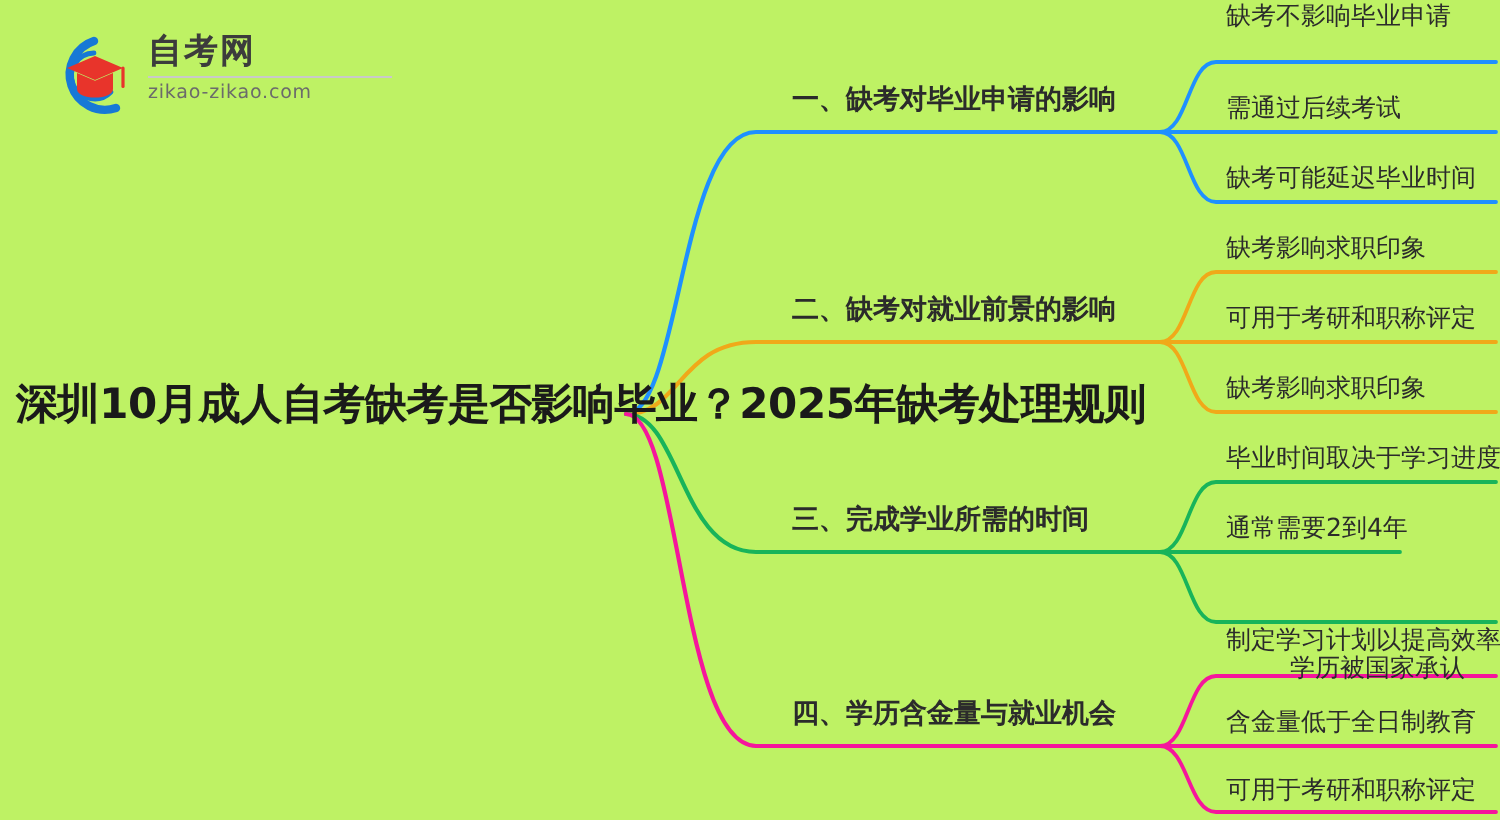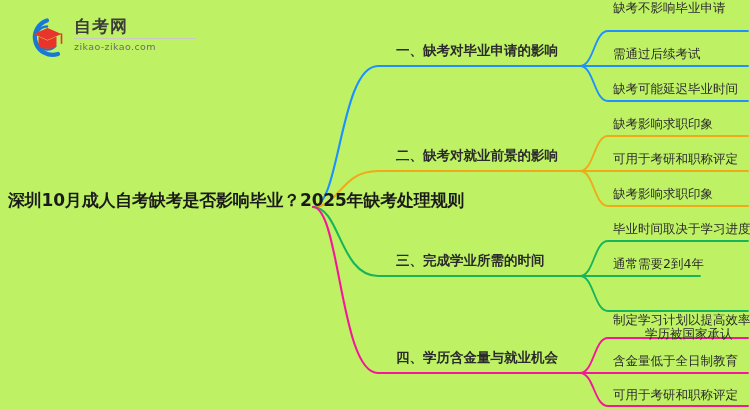--- a/index.html
+++ b/index.html
@@ -75,21 +75,21 @@
   .node-text {
     position: absolute;
     font-family: "DejaVu Sans", "Liberation Sans", sans-serif;
     color: #222222;
     white-space: nowrap;
     line-height: 1;
   }
   #root-title {
     left: 8px;
     top: 192px;
-    font-size: 17px;
+    font-size: 21px;
     font-weight: 700;
     color: #1a1a1a;
     letter-spacing: -0.2px;
   }
   .branch-title {
     font-size: 13.5px;
     font-weight: 700;
     color: #2b2b2b;
   }
   .leaf-title {

